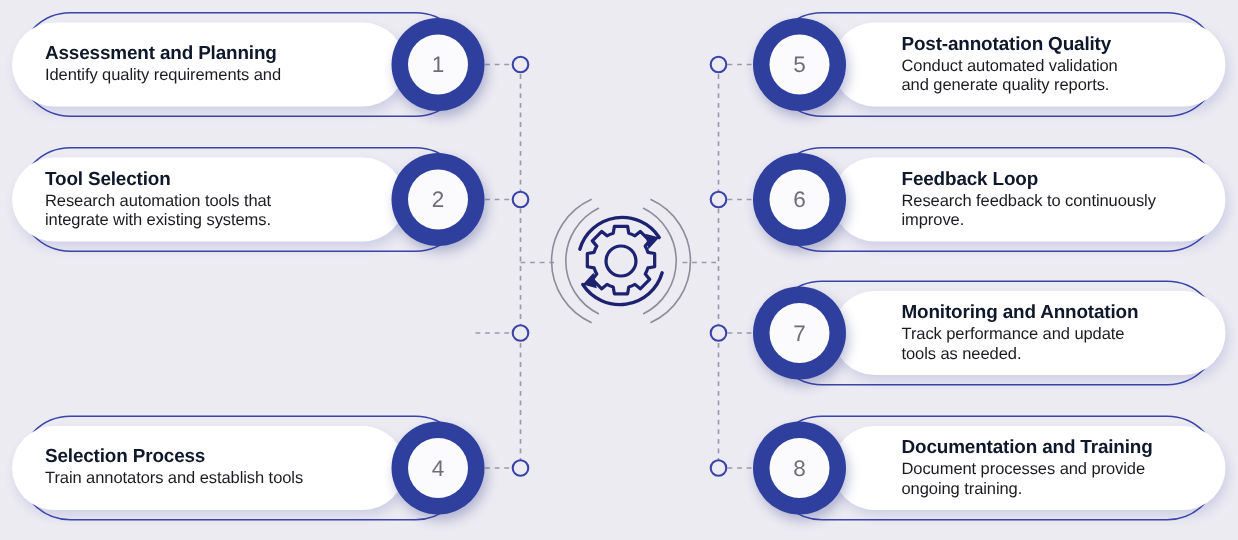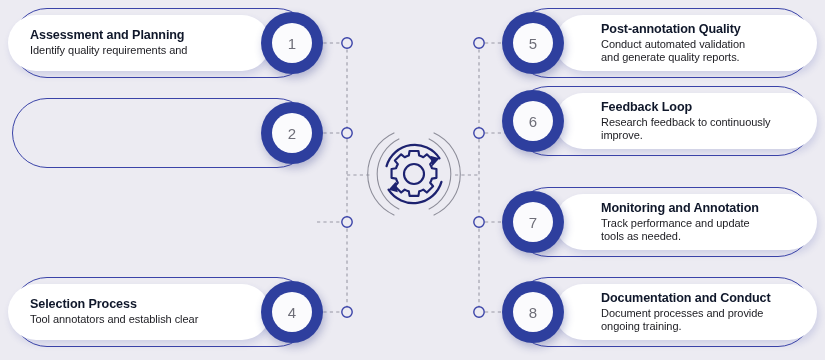--- a/index.html
+++ b/index.html
@@ -179,32 +179,39 @@
         <span>Identify quality requirements and</span><br>
       </div>
     </div>
     <div class="badge">
       <div class="badge-inner">1</div>
     </div>
   </div>
 
   <div class="row left" style="top:96px">
     <div class="pill-shell"></div>
+    <div class="card">
+      <div class="card-title">Tool Selection</div>
+      <div class="card-desc">
+        <span>Research automation tools that</span><br>
+        <span>integrate with existing systems.</span>
+      </div>
+    </div>
     <div class="badge">
       <div class="badge-inner">2</div>
     </div>
   </div>
 
 
   <div class="row left" style="top:275px">
     <div class="pill-shell"></div>
     <div class="card">
       <div class="card-title">Selection Process</div>
       <div class="card-desc">
-        <span>Tool annotators and establish clear</span><br>
+        <span>Train annotators and establish tools</span><br>
       </div>
     </div>
     <div class="badge">
       <div class="badge-inner">4</div>
     </div>
   </div>
 
   <div class="row right" style="top:6px">
     <div class="pill-shell"></div>
     <div class="card">
@@ -212,21 +219,21 @@
       <div class="card-desc">
         <span>Conduct automated validation</span><br>
         <span>and generate quality reports.</span>
       </div>
     </div>
     <div class="badge">
       <div class="badge-inner">5</div>
     </div>
   </div>
 
-  <div class="row right" style="top:84px">
+  <div class="row right" style="top:96px">
     <div class="pill-shell"></div>
     <div class="card">
       <div class="card-title">Feedback Loop</div>
       <div class="card-desc">
         <span>Research feedback to continuously</span><br>
         <span>improve.</span>
       </div>
     </div>
     <div class="badge">
       <div class="badge-inner">6</div>
@@ -243,21 +250,21 @@
       </div>
     </div>
     <div class="badge">
       <div class="badge-inner">7</div>
     </div>
   </div>
 
   <div class="row right" style="top:275px">
     <div class="pill-shell"></div>
     <div class="card">
-      <div class="card-title">Documentation and Conduct</div>
+      <div class="card-title">Documentation and Training</div>
       <div class="card-desc">
         <span>Document processes and provide</span><br>
         <span>ongoing training.</span>
       </div>
     </div>
     <div class="badge">
       <div class="badge-inner">8</div>
     </div>
   </div>
 

